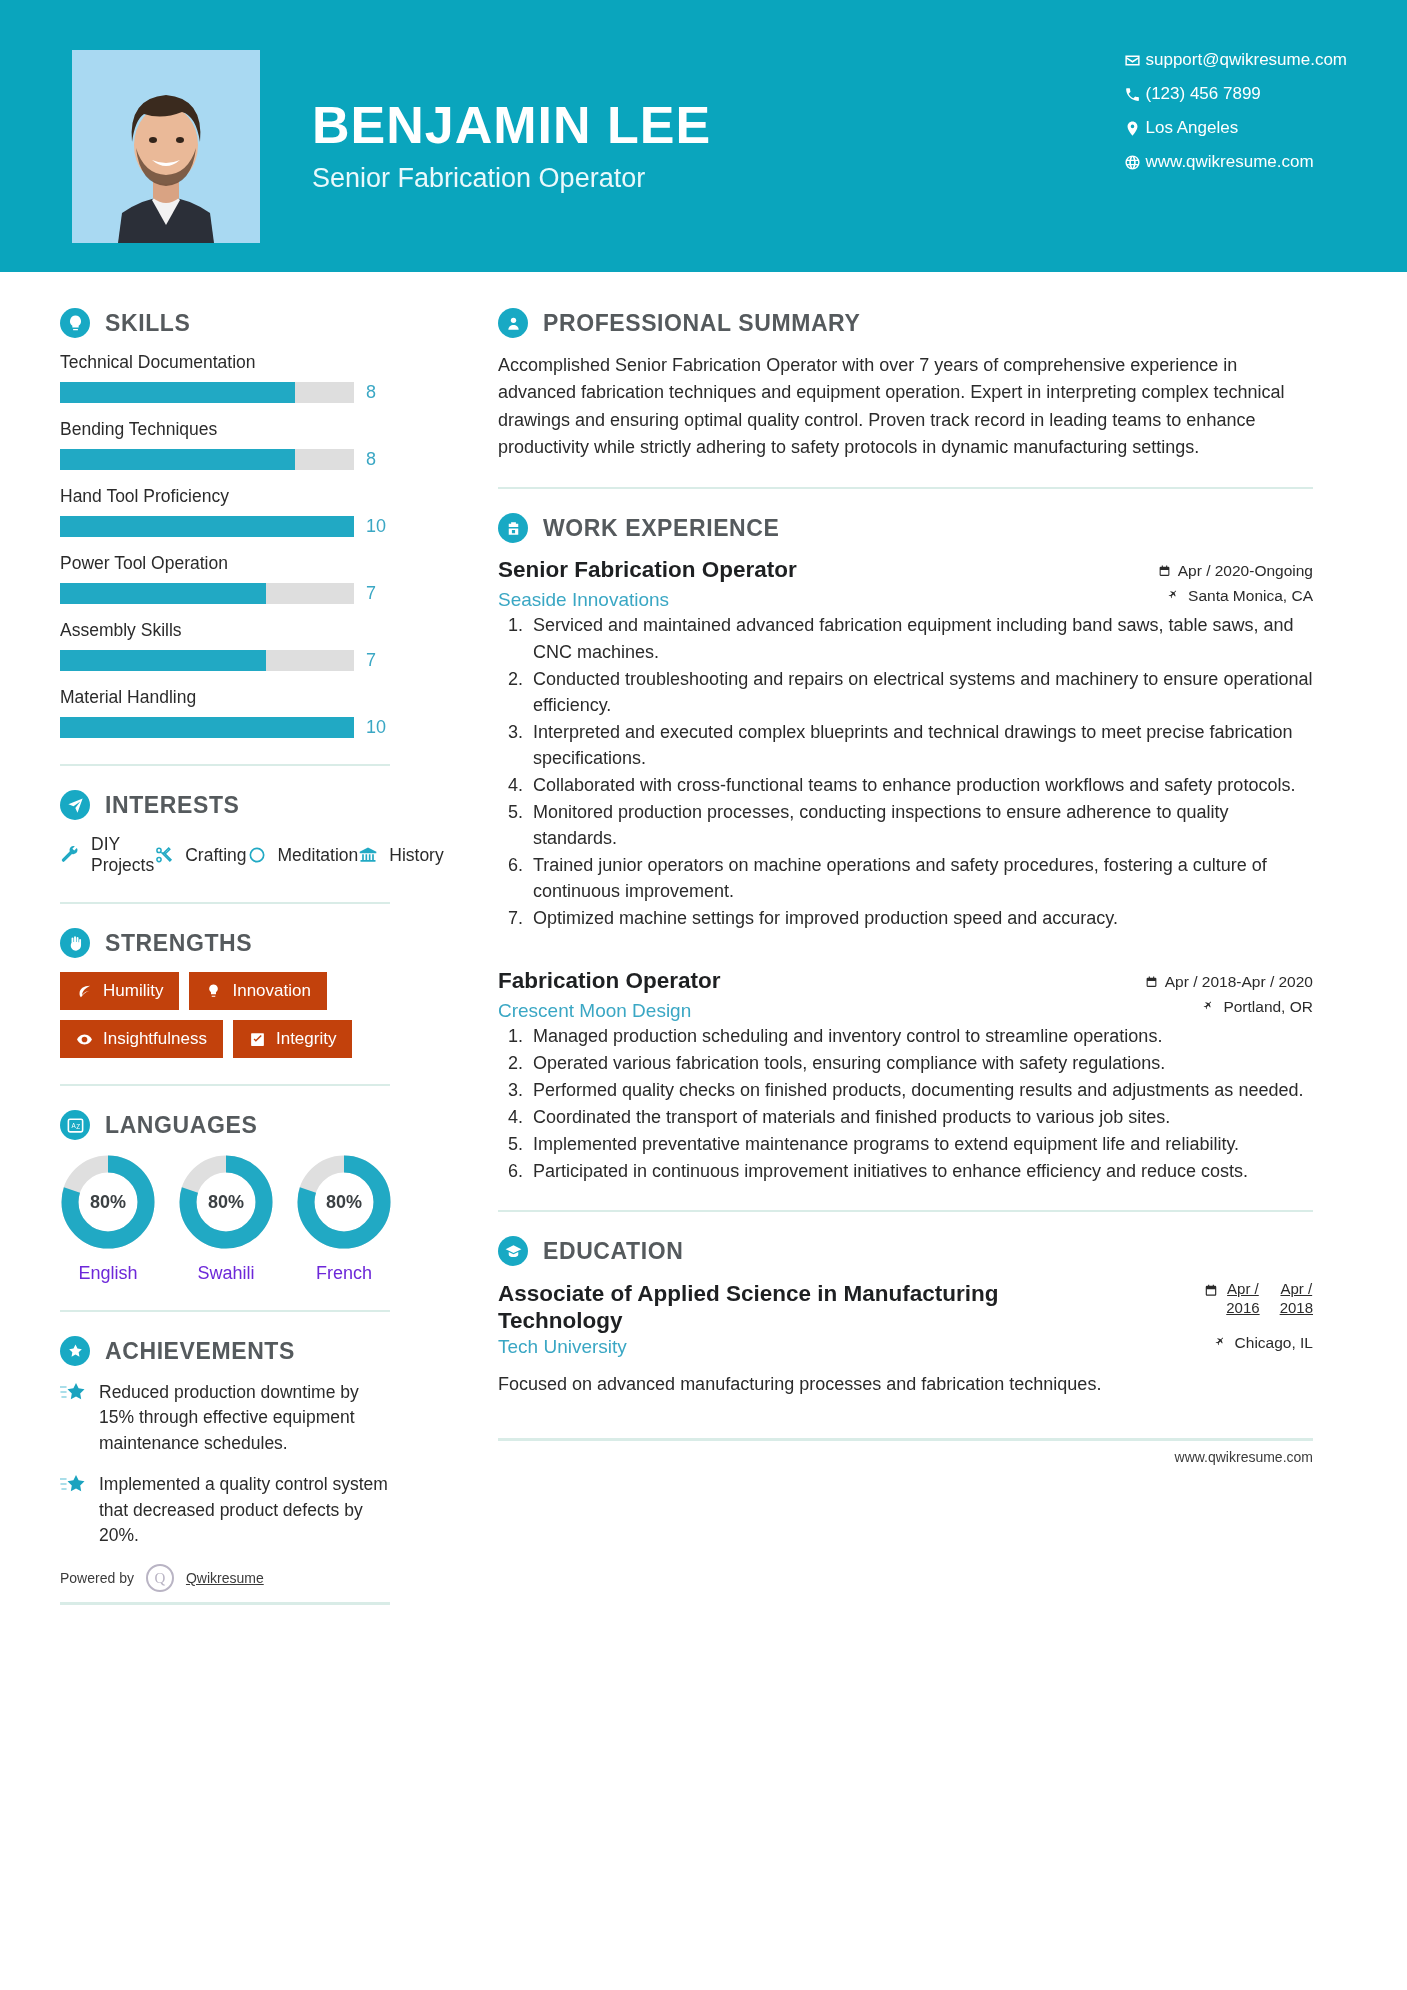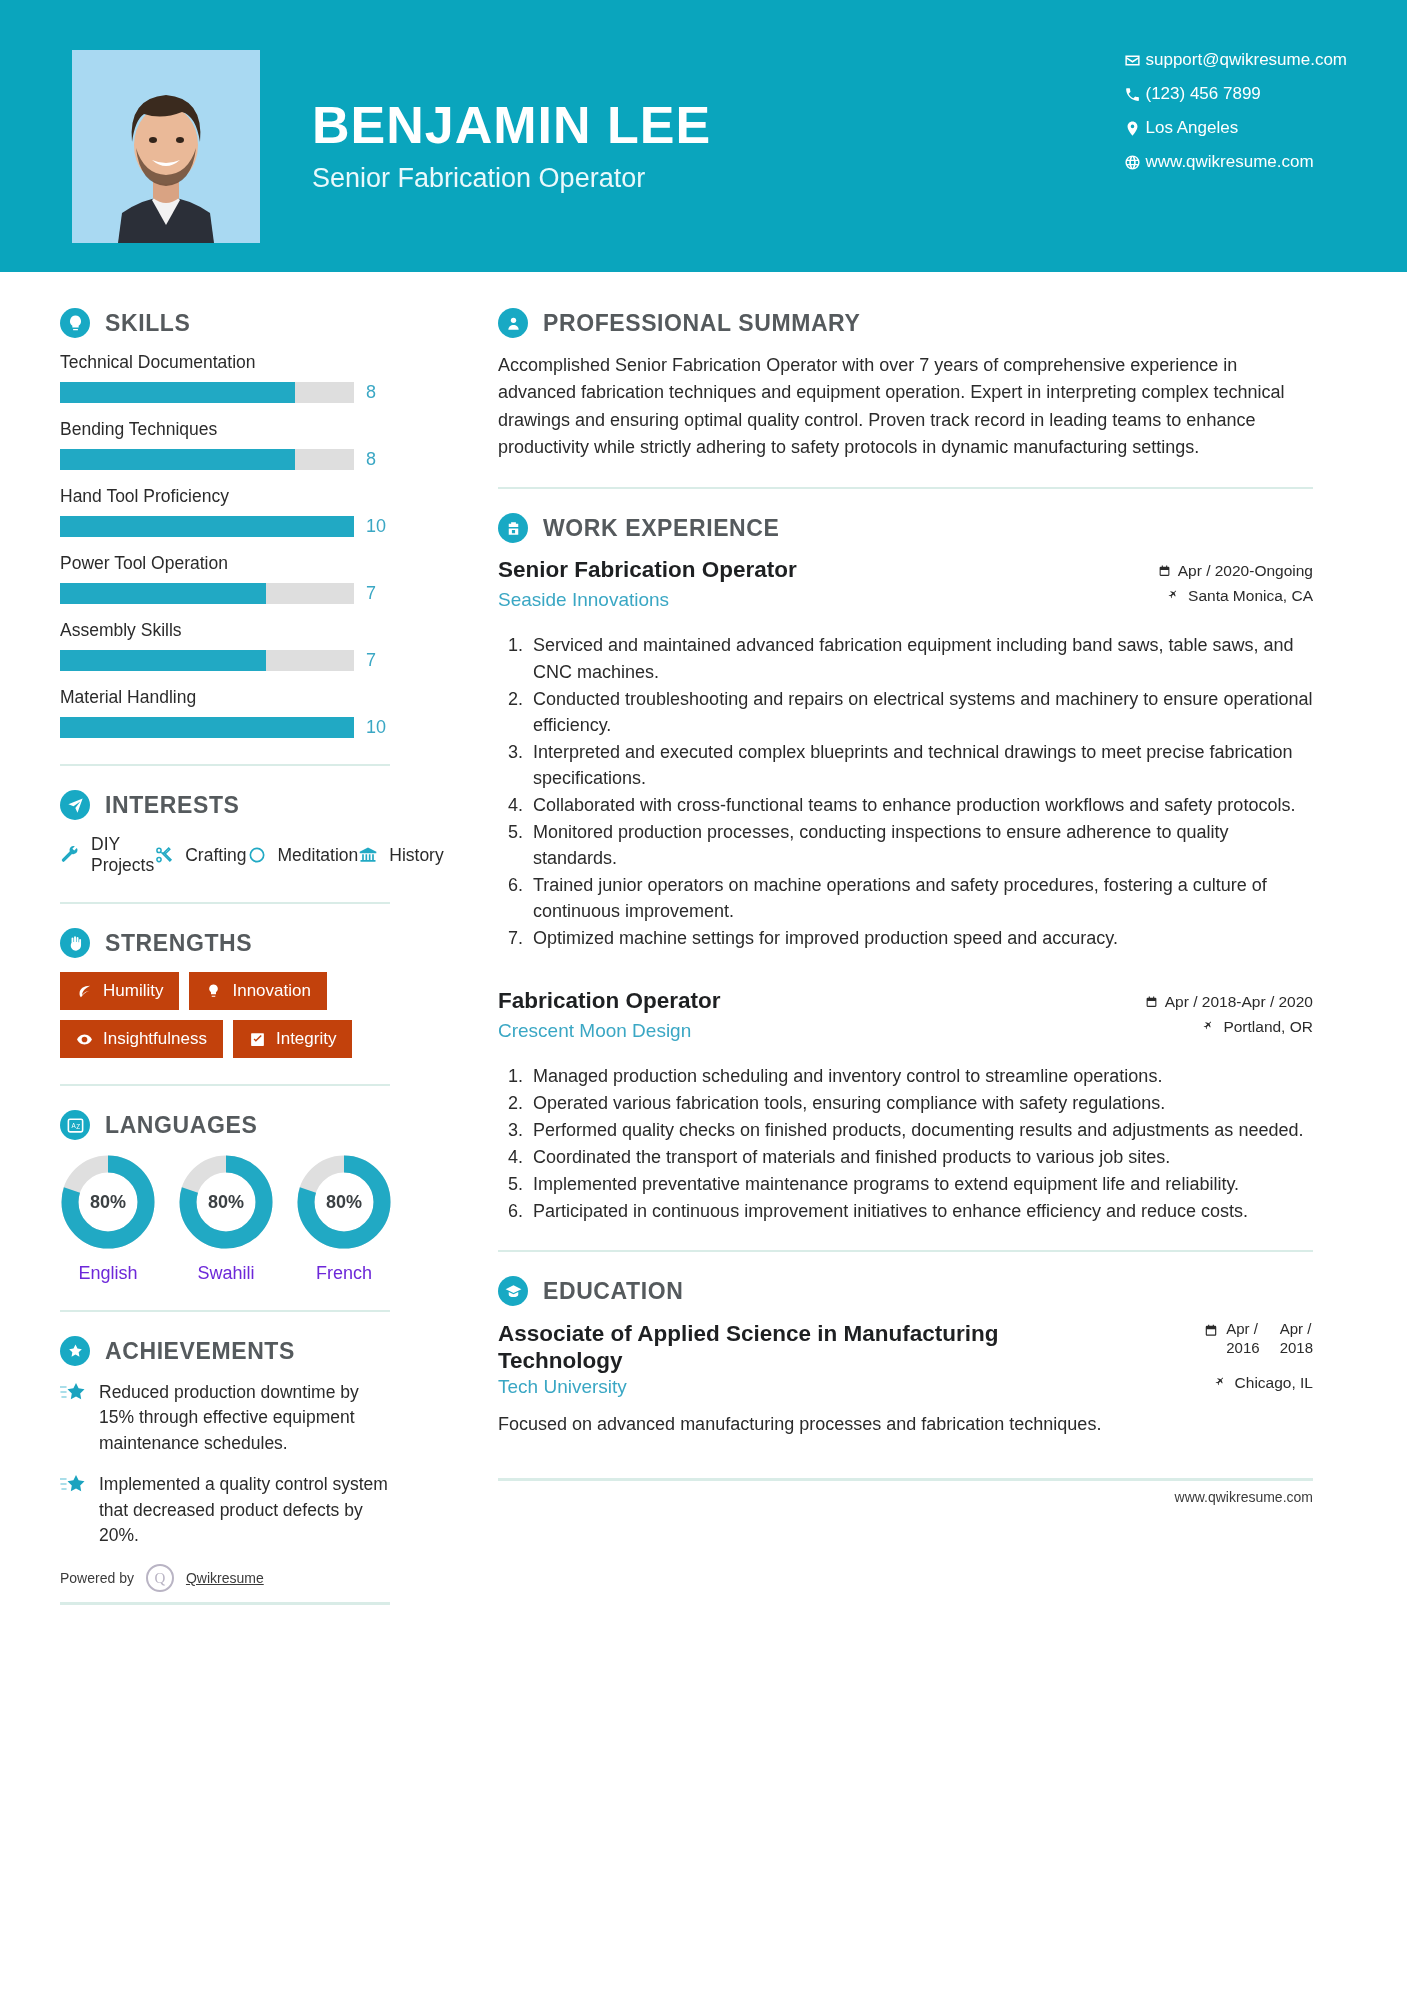--- a/index.html
+++ b/index.html
@@ -196,36 +196,36 @@
     gap: 7px; font-size: 15.5px; color: #2b2b2b; margin-bottom: 7px;
     white-space: nowrap;
   }
   .meta-line svg { width: 13px; height: 14px; fill: #2b2b2b; flex:0 0 13px;}
   .job-company {
     font-size: 19px; color: #3aa7c4; margin-top: 2px;
   }
   .job-row2 { display:flex; justify-content: space-between; align-items:flex-start; }
 
   ol.bullets {
-    margin: 20px 0 0 0;
+    margin: 0 0 0 0;
     padding-left: 30px;
   }
   ol.bullets li {
     font-size: 18px;
     line-height: 1.45;
     color: #2b2b2b;
     margin-bottom: 1px;
     padding-left: 5px;
   }
 
   .edu-dates {
     display: flex; gap: 20px; align-items: flex-start; justify-content: flex-end;
   }
   .edu-date-stack {
-    text-align: left; font-size: 15px; line-height: 1.25; color: #2b2b2b;
+    text-align: center; font-size: 15px; line-height: 1.25; color: #2b2b2b; text-decoration: underline;
   }
   .edu-cal { display:flex; align-items:flex-start; gap:8px; }
   .edu-cal svg { width: 14px; height: 15px; fill: #2b2b2b; margin-top:3px; }
   .edu-title { font-size: 22.5px; font-weight: bold; color: #1e2022; line-height:1.2; max-width: 520px;}
   .edu-desc { font-size: 18px; line-height: 1.5; color: #2b2b2b; margin-top: 12px; }
 
   .footer-url {
     text-align: right;
     font-size: 14px;
     color: #3b3b3b;

